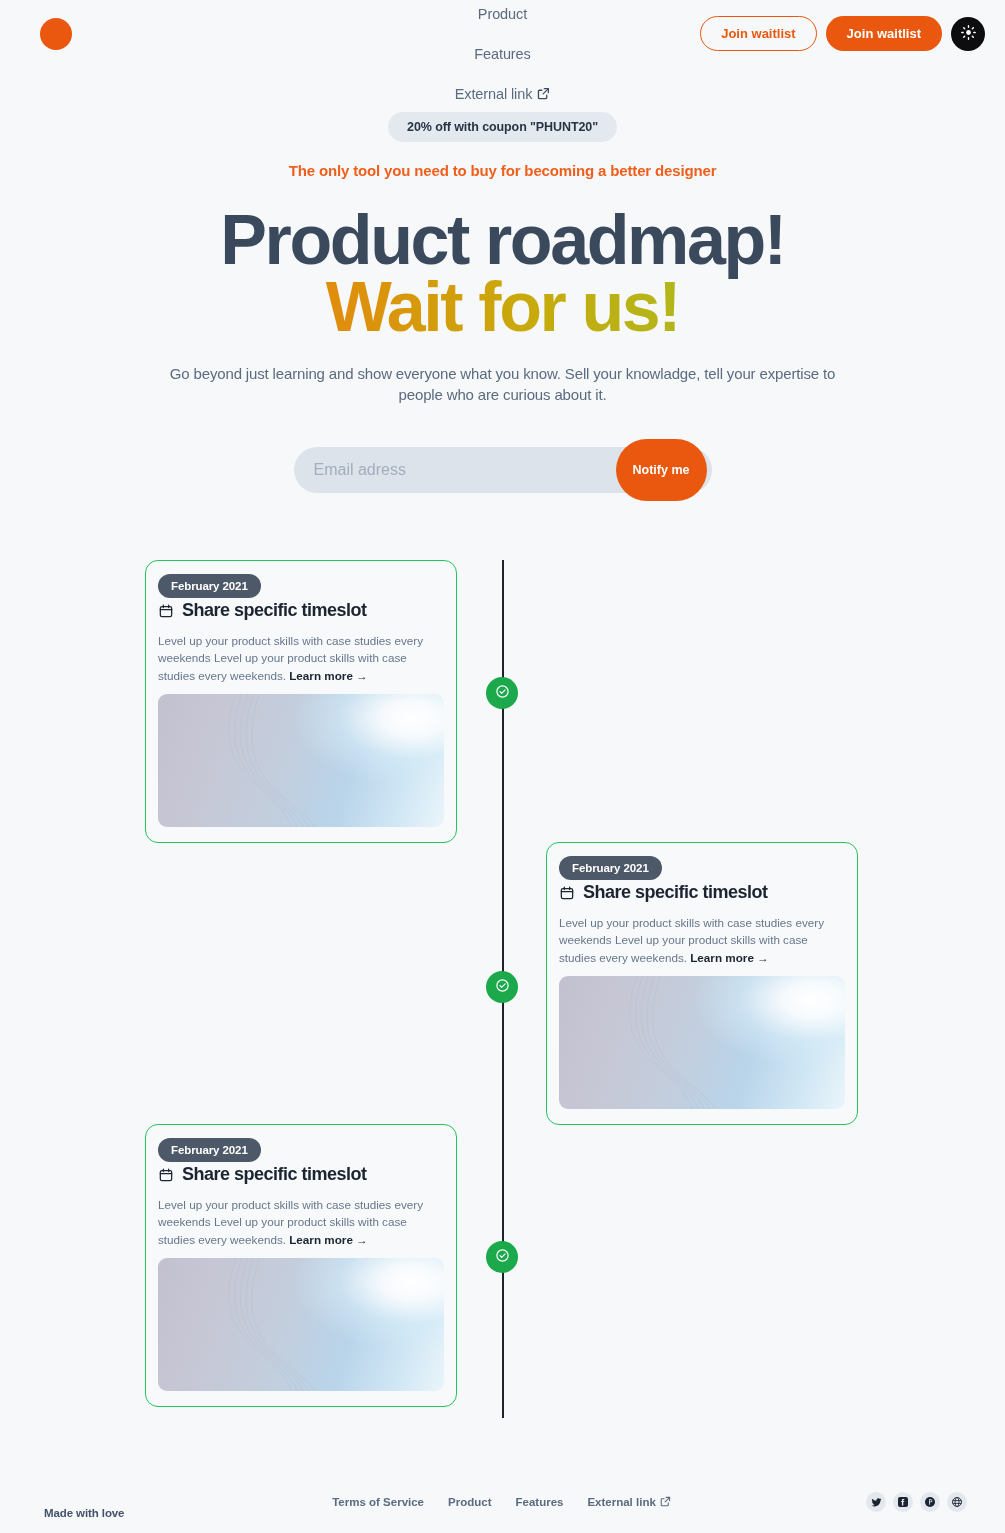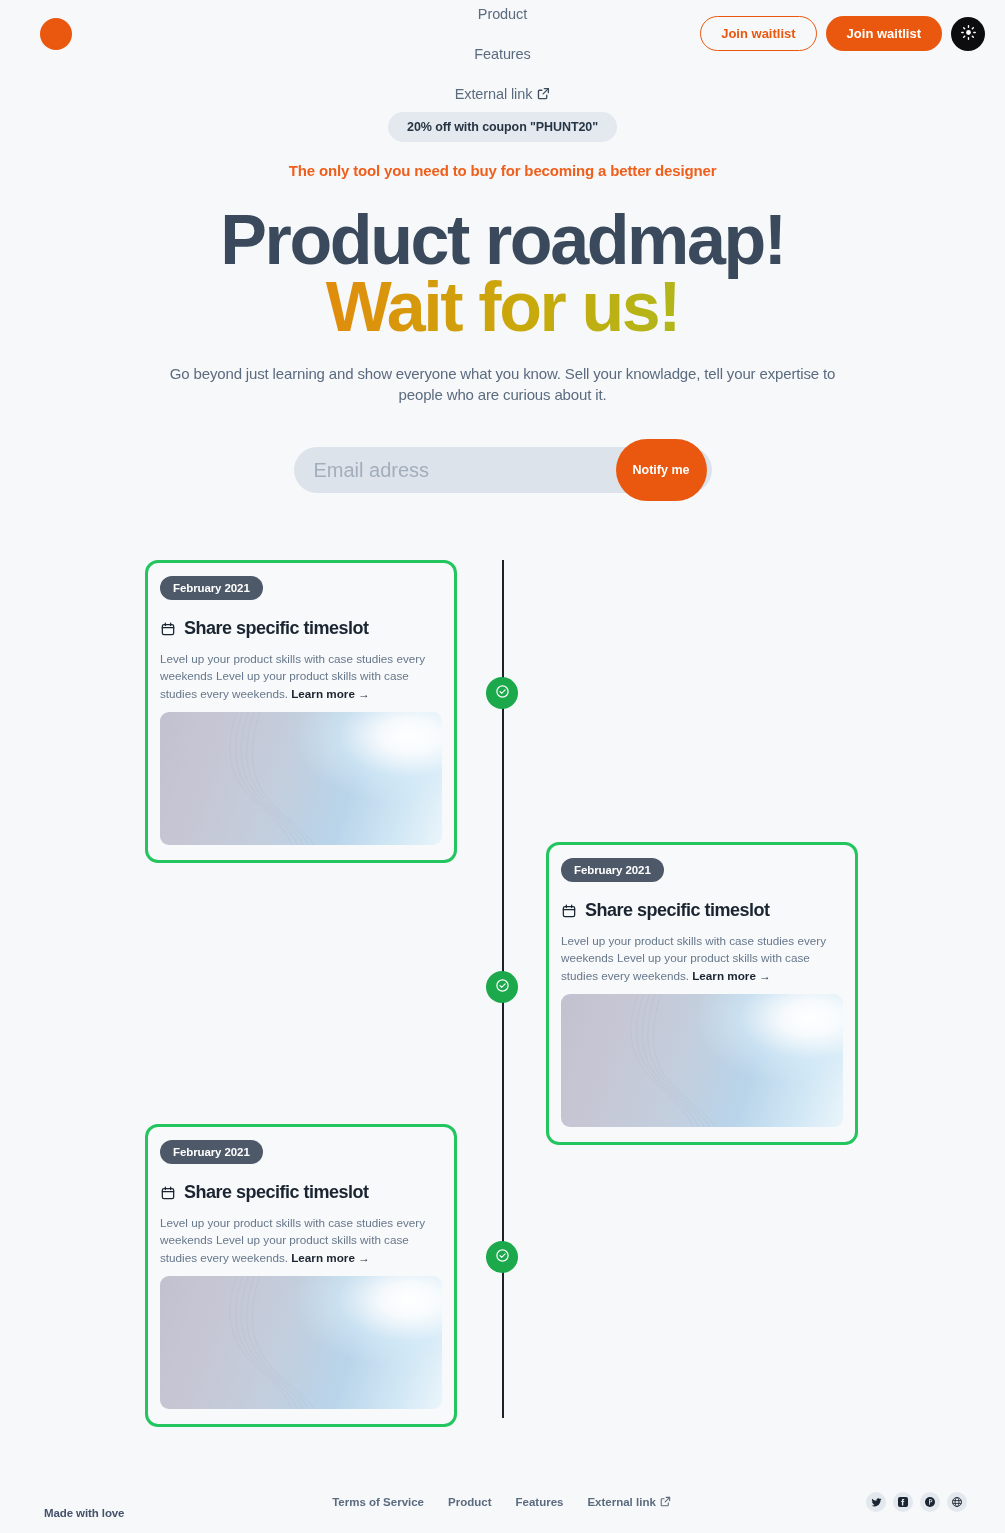--- a/index.html
+++ b/index.html
@@ -156,21 +156,21 @@
     border-radius: 999px;
     display: flex;
     align-items: center;
     padding: 0 5px 0 20px;
   }
   .email-input {
     flex: 1;
     border: none;
     background: transparent;
     outline: none;
-    font-size: 20px;
+    font-size: 16px;
     font-family: inherit;
     color: #41506a;
   }
   .email-input::placeholder { color: #a3aebd; }
   .notify-btn {
     border: none;
     background: #e9580e;
     color: #fff;
     border-radius: 999px;
     font-size: 12.5px;
@@ -206,40 +206,40 @@
     cursor: pointer;
   }
   .tl-marker.m1 { top: 117px; }
   .tl-marker.m2 { top: 411px; }
   .tl-marker.m3 { top: 681px; }
 
   .card {
     position: absolute;
     width: 312px;
     background: #f8f9fb;
-    border: 3px solid #22c55e;
+    border: 1px solid #22c55e;
     border-radius: 13px;
     padding: 13px 12px 15px 12px;
   }
   .card.c1 { left: 145px; top: 0px; }
   .card.c2 { left: 546px; top: 282px; }
   .card.c3 { left: 145px; top: 564px; }
 
   .card-badge {
     display: inline-block;
     background: #4d5868;
     color: #fff;
     font-size: 11.5px;
     font-weight: bold;
     border-radius: 999px;
     padding: 6px 13px;
     letter-spacing: -0.1px;
   }
   .card-title {
-    margin-top: 18px;
+    margin-top: 2px;
     font-size: 18px;
     font-weight: bold;
     color: #1b2532;
     display: flex;
     align-items: center;
     gap: 8px;
     letter-spacing: -0.5px;
   }
   .cal-icon { flex: 0 0 auto; display: block; }
   .card-body {

